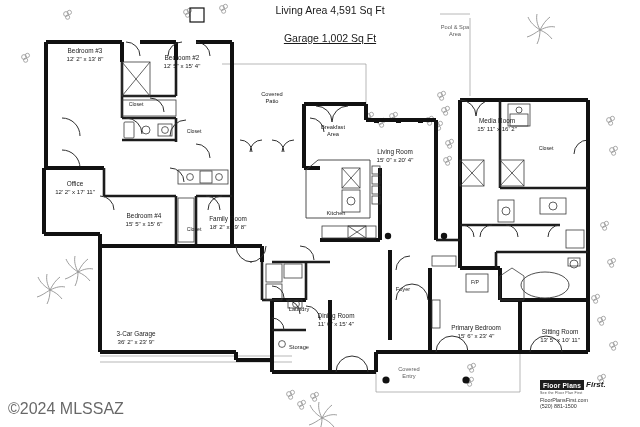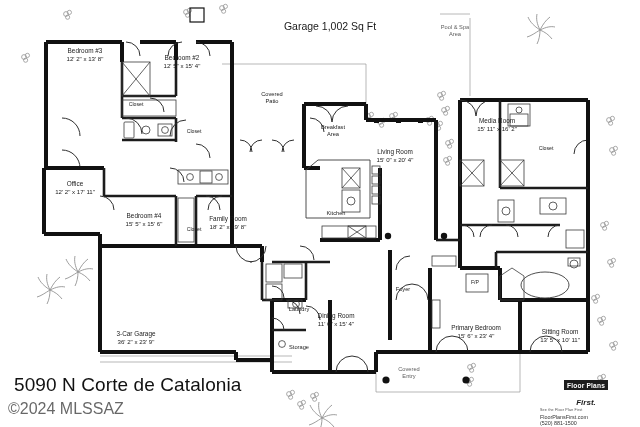--- a/index.html
+++ b/index.html
@@ -2,52 +2,53 @@
 <html><head>
 <meta charset="utf-8">
 <style>
   html,body{margin:0;padding:0;background:#ffffff;}
   body{width:640px;height:427px;overflow:hidden;
        font-family:"Liberation Sans", sans-serif;color:#111;}
   #page{position:relative;width:640px;height:427px;background:#fff;}
 
   .hdr{position:absolute;text-align:center;font-size:10.5px;line-height:13px;color:#1a1a1a;}
   #hdr-living{left:240px;top:4px;width:180px;}
-  #hdr-garage{left:240px;top:20px;width:180px;}
+  #hdr-garage{left:240px;top:32px;width:180px;text-decoration:underline;}
 
   
   #plan{position:absolute;left:0;top:0;width:640px;height:427px;}
 
   
   .lbl{position:absolute;text-align:center;color:#1b1b1b;
        font-family:"Liberation Sans", sans-serif;}
   .lbl .nm{display:block;font-size:6.4px;line-height:7.6px;white-space:nowrap;}
   .lbl .dm{display:block;font-size:6.1px;line-height:7.4px;white-space:nowrap;}
   .lbl.sm .nm{font-size:5.7px;line-height:7px;}
   .lbl.tiny .nm{font-size:5.2px;line-height:6.4px;}
   .lbl.grey .nm,.lbl.grey .dm{color:#5c5c5c;}
 
   
   #addr{position:absolute;left:14px;top:374px;font-size:19px;letter-spacing:.1px;color:#111;white-space:nowrap;}
   #copy{position:absolute;left:8px;top:400px;font-size:16px;color:#2e2e2e;opacity:.72;white-space:nowrap;}
 
   #logo{position:absolute;left:540px;top:380px;width:92px;}
-  #logo .mark{display:flex;align-items:center;gap:8px;flex-direction:column;}
+  #logo .mark{display:flex;gap:2px;}
   #logo .blk{background:#1d1d1d;color:#fff;font-size:6.6px;font-weight:bold;
              padding:1.5px 3px;letter-spacing:.2px;}
   #logo .ital{font-size:8px;font-style:italic;font-weight:bold;color:#1d1d1d;}
   #logo .tag{font-size:3.6px;color:#4a4a4a;margin-top:.5px;letter-spacing:.2px;}
   #logo .url{font-size:5.4px;color:#333;margin-top:2px;}
   #logo .tel{font-size:5.4px;color:#333;}
 </style>
 </head>
 <body>
 
 <div id="page">
 
+  <div class="hdr" id="hdr-living">Living Area 4,591 Sq Ft</div>
   <div class="hdr" id="hdr-garage">Garage  1,002 Sq Ft</div>
 
   <svg id="plan" viewBox="0 0 640 427">
     <defs>
       <g id="shrub">
         <circle cx="0" cy="0" r="2.4" fill="none" stroke="#8f8f8f" stroke-width="0.8"></circle>
         <circle cx="3.4" cy="-1.6" r="2.1" fill="none" stroke="#8f8f8f" stroke-width="0.8"></circle>
         <circle cx="1.6" cy="3.2" r="2.1" fill="none" stroke="#8f8f8f" stroke-width="0.8"></circle>
       </g>
       <g id="palm">
@@ -438,21 +439,20 @@
   <div class="lbl tiny" style="left:176px;top:128px;width:36px;">
     <span class="nm">Closet</span>
   </div>
   <div class="lbl tiny" style="left:176px;top:226px;width:36px;">
     <span class="nm">Closet</span>
   </div>
   <div class="lbl tiny" style="left:528px;top:145px;width:36px;">
     <span class="nm">Closet</span>
   </div>
 
-  <div id="addr">5090 N Corte de Catalonia</div>
   <div id="copy">©2024 MLSSAZ</div>
 
   <div id="logo">
     <div class="mark">
       <span class="blk">Floor Plans</span>
       <span class="ital">First.</span>
     </div>
     <div class="tag">See the Floor Plan First</div>
     <div class="url">FloorPlansFirst.com</div>
     <div class="tel">(520) 881-1500</div>

